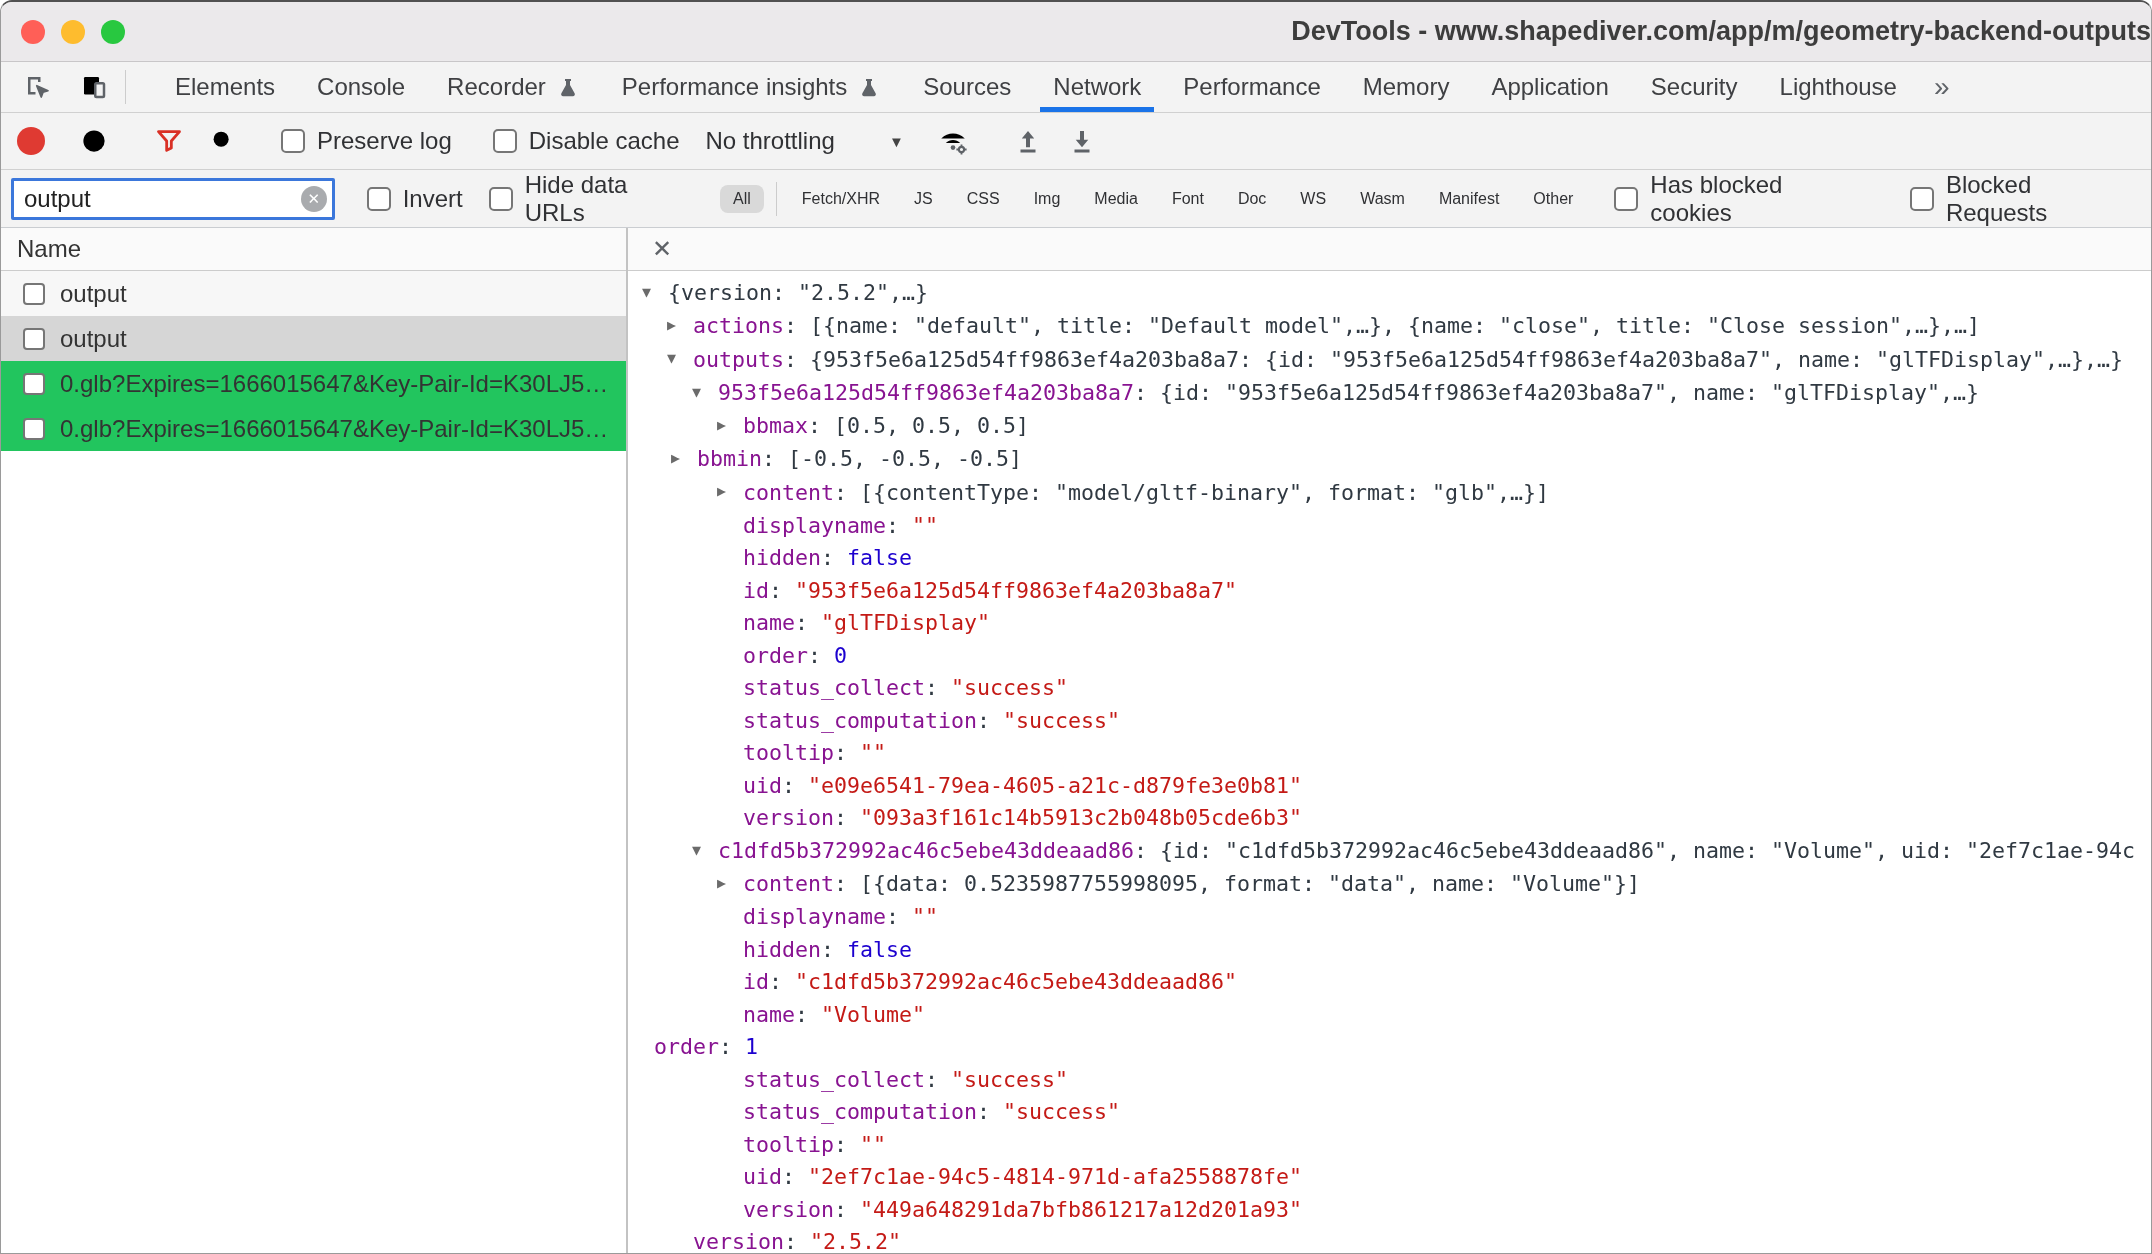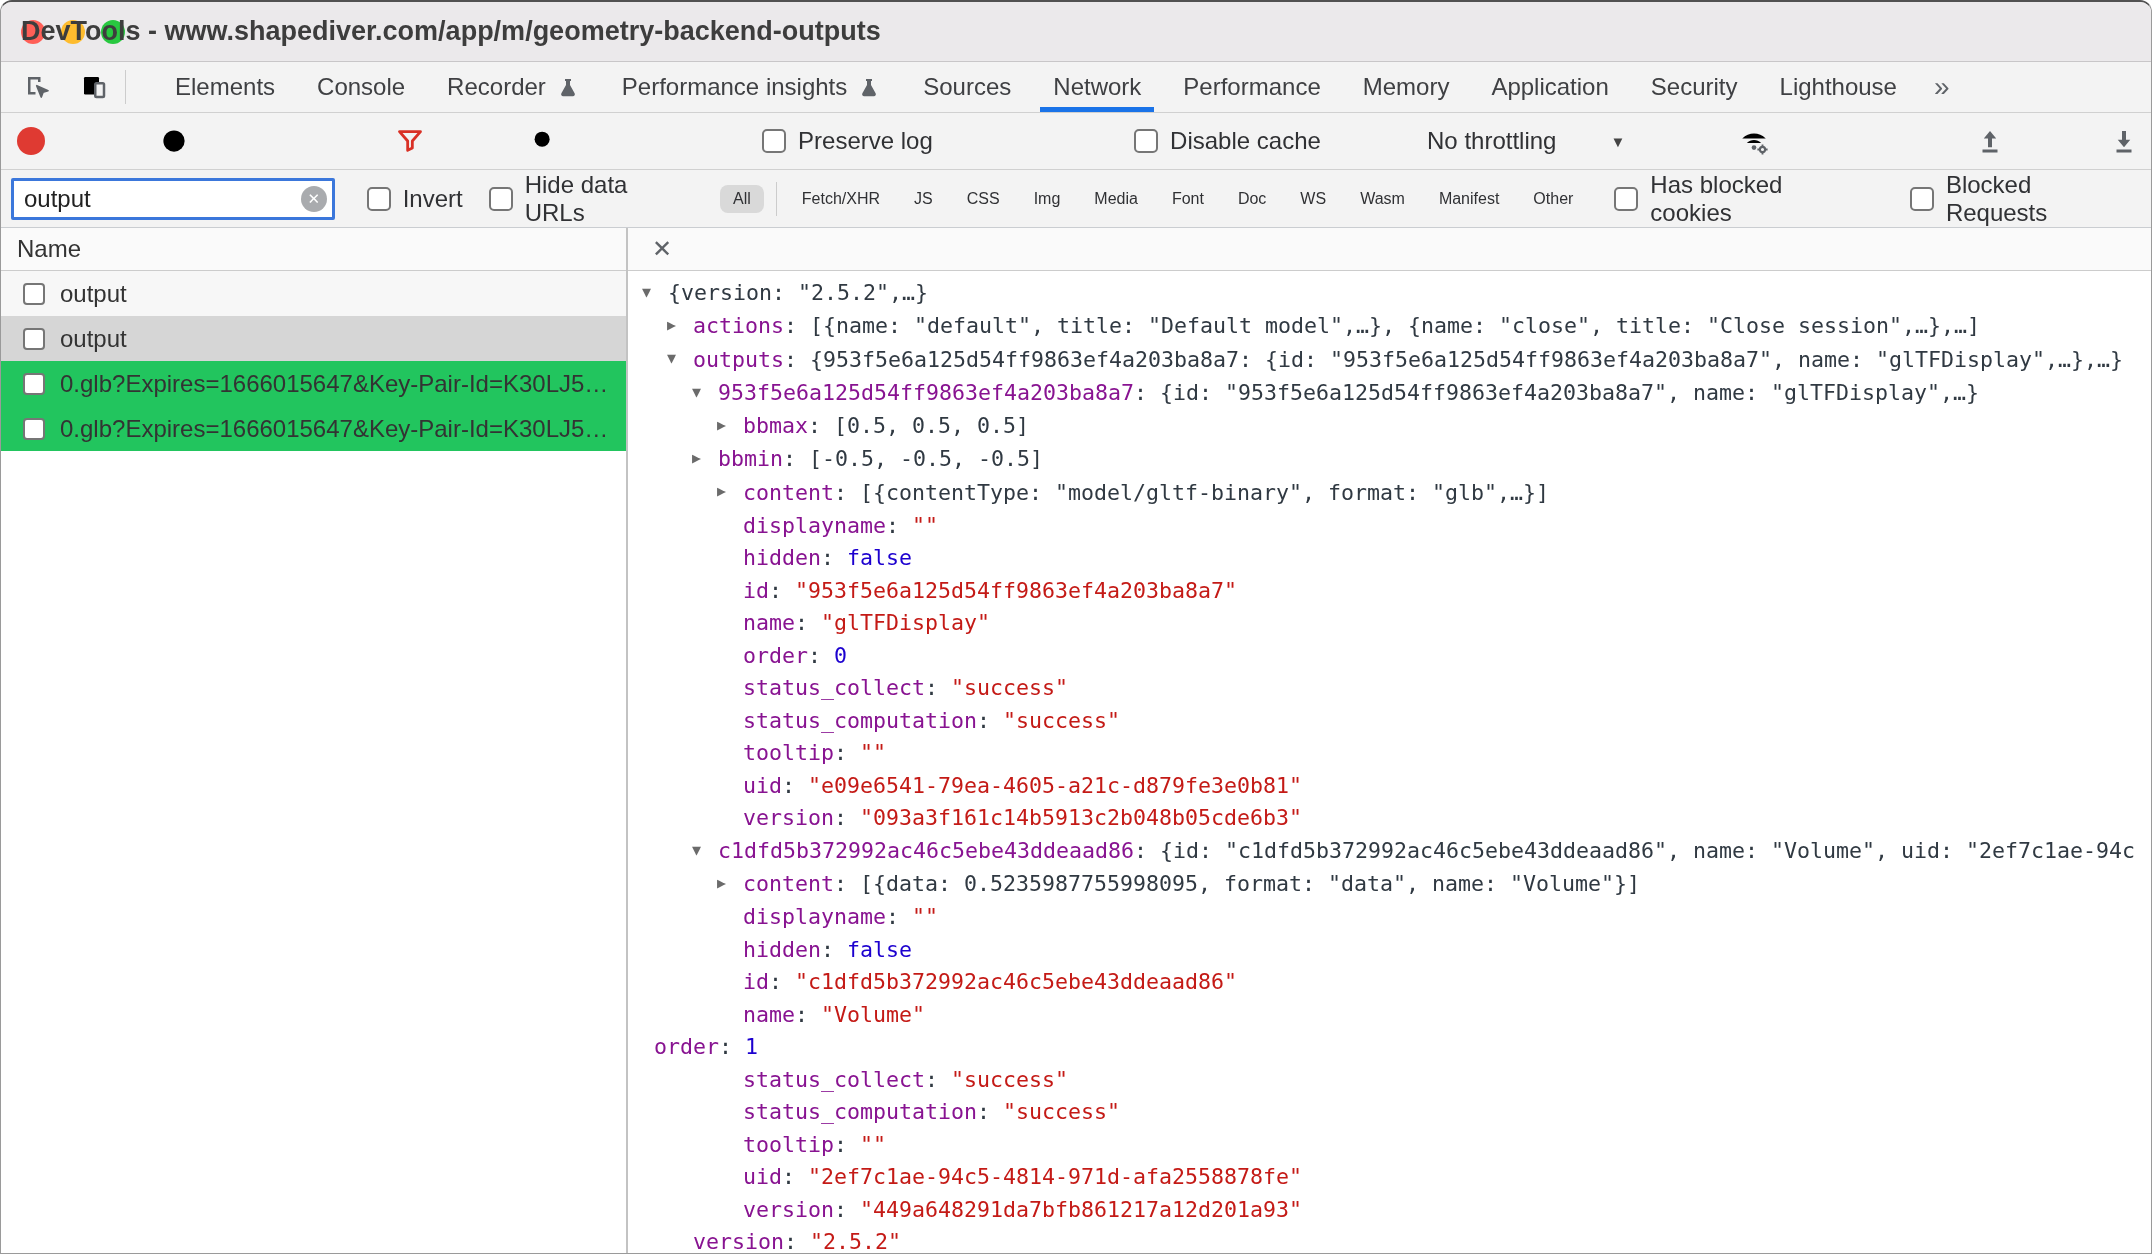--- a/index.html
+++ b/index.html
@@ -8,35 +8,35 @@
     width:2152px; height:1254px; position:relative; overflow:hidden;
     border:1px solid #9a9a9a; border-top:2px solid #515151;
     border-radius:12px 12px 0 0; background:#fff;
     display:flex; flex-direction:column;
   }
   
   .titlebar { height:60px; flex:0 0 60px; background:#ebe9eb; border-bottom:1px solid #c8c6c8;
     display:flex; align-items:center; position:relative; }
   .lights { display:flex; gap:16px; margin-left:20px; }
   .light { width:24px; height:24px; border-radius:50%; }
-  .title { position:absolute; left:0; right:0; text-align:left; font-size:27px; font-weight:700; color:#3d3d3d;margin-left:20px; }
+  .title { position:absolute; left:0; right:0; text-align:right; font-size:27px; font-weight:700; color:#3d3d3d;margin-left:20px; }
   
   .tabbar { height:51px; flex:0 0 51px; background:#f3f3f3; border-bottom:1px solid #d0d0d0;
     display:flex; align-items:stretch; }
   .tb-icons { display:flex; align-items:center; padding-left:16px; gap:14px; }
   .icon-btn { width:42px; height:38px; display:flex; align-items:center; justify-content:center; }
   .vsep { width:1px; background:#ccc; margin:8px 10px; }
   .tabs { display:flex; align-items:stretch; margin-left:18px; }
   .tab { position:relative; display:flex; align-items:center; gap:10px; padding:0 21px; font-size:24px; color:#3f4043; cursor:default; }
   .tab.sel::after { content:""; position:absolute; left:8px; right:8px; bottom:0; height:5px; background:var(--accent); }
   .tab .beaker { margin-top:2px; }
   .overflow-chevron { display:flex; align-items:center; font-size:28px; color:#5f6368; padding:0 16px; }
   
   .toolbar { height:57px; flex:0 0 57px; background:#f3f3f3; border-bottom:1px solid #d0d0d0;
-    display:flex; align-items:center; padding-left:16px;justify-content:space-between; }
+    display:flex; align-items:center; padding-left:16px; }
   .rec-dot { width:28px; height:28px; border-radius:50%; background:var(--record); margin-right:22px; }
   .checkbox { width:24px; height:24px; border:2px solid #767676; border-radius:5px; background:#fff; flex:0 0 24px; }
   .cb-group { display:flex; align-items:center; gap:12px; font-size:24px; color:#303134; }
   .throttle { display:flex; align-items:center; font-size:24px; color:#303134; margin-left:26px; }
   .caret { font-size:15px; color:#444; margin-left:54px; }
   .toolbar .icon-btn { margin:0 6px; }
   
   .filterbar { height:58px; flex:0 0 58px; background:#f3f3f3; border-bottom:1px solid #cacdd1;
     display:flex; align-items:center; padding-left:10px; }
   .filter-input-wrap { position:relative; width:327px; height:42px; margin-right:32px; }
@@ -280,21 +280,21 @@
     <div class="right">
       <div class="right-tabs">
         <div class="close-x">✕</div>
       </div>
       <div class="tree" id="json-tree">
           <div class="jline" style="padding-left: 14px;"><span class="twisty">▼</span><span class="seg-plain">{version: "2.5.2",…}</span></div>
           <div class="jline" style="padding-left: 39px;"><span class="twisty">▶</span><span class="seg-key">actions</span><span class="seg-plain">: [{name: "default", title: "Default model",…}, {name: "close", title: "Close session",…},…]</span></div>
           <div class="jline" style="padding-left: 39px;"><span class="twisty">▼</span><span class="seg-key">outputs</span><span class="seg-plain">: {953f5e6a125d54ff9863ef4a203ba8a7: {id: "953f5e6a125d54ff9863ef4a203ba8a7", name: "glTFDisplay",…},…}</span></div>
           <div class="jline" style="padding-left: 64px;"><span class="twisty">▼</span><span class="seg-key">953f5e6a125d54ff9863ef4a203ba8a7</span><span class="seg-plain">: {id: "953f5e6a125d54ff9863ef4a203ba8a7", name: "glTFDisplay",…}</span></div>
           <div class="jline" style="padding-left: 89px;"><span class="twisty">▶</span><span class="seg-key">bbmax</span><span class="seg-plain">: [0.5, 0.5, 0.5]</span></div>
-          <div class="jline" style="padding-left: 64px;"><span class="twisty">▶</span><span class="seg-key">bbmin</span><span class="seg-plain">: [-0.5, -0.5, -0.5]</span></div>
+          <div class="jline" style="padding-left: 43px;"><span class="twisty">▶</span><span class="seg-key">bbmin</span><span class="seg-plain">: [-0.5, -0.5, -0.5]</span></div>
           <div class="jline" style="padding-left: 89px;"><span class="twisty">▶</span><span class="seg-key">content</span><span class="seg-plain">: [{contentType: "model/gltf-binary", format: "glb",…}]</span></div>
           <div class="jline" style="padding-left: 89px;"><span class="twisty"></span><span class="seg-key">displayname</span><span class="seg-plain">: </span><span class="seg-str">""</span></div>
           <div class="jline" style="padding-left: 89px;"><span class="twisty"></span><span class="seg-key">hidden</span><span class="seg-plain">: </span><span class="seg-num">false</span></div>
           <div class="jline" style="padding-left: 89px;"><span class="twisty"></span><span class="seg-key">id</span><span class="seg-plain">: </span><span class="seg-str">"953f5e6a125d54ff9863ef4a203ba8a7"</span></div>
           <div class="jline" style="padding-left: 89px;"><span class="twisty"></span><span class="seg-key">name</span><span class="seg-plain">: </span><span class="seg-str">"glTFDisplay"</span></div>
           <div class="jline" style="padding-left: 89px;"><span class="twisty"></span><span class="seg-key">order</span><span class="seg-plain">: </span><span class="seg-num">0</span></div>
           <div class="jline" style="padding-left: 89px;"><span class="twisty"></span><span class="seg-key">status_collect</span><span class="seg-plain">: </span><span class="seg-str">"success"</span></div>
           <div class="jline" style="padding-left: 89px;"><span class="twisty"></span><span class="seg-key">status_computation</span><span class="seg-plain">: </span><span class="seg-str">"success"</span></div>
           <div class="jline" style="padding-left: 89px;"><span class="twisty"></span><span class="seg-key">tooltip</span><span class="seg-plain">: </span><span class="seg-str">""</span></div>
           <div class="jline" style="padding-left: 89px;"><span class="twisty"></span><span class="seg-key">uid</span><span class="seg-plain">: </span><span class="seg-str">"e09e6541-79ea-4605-a21c-d879fe3e0b81"</span></div>

